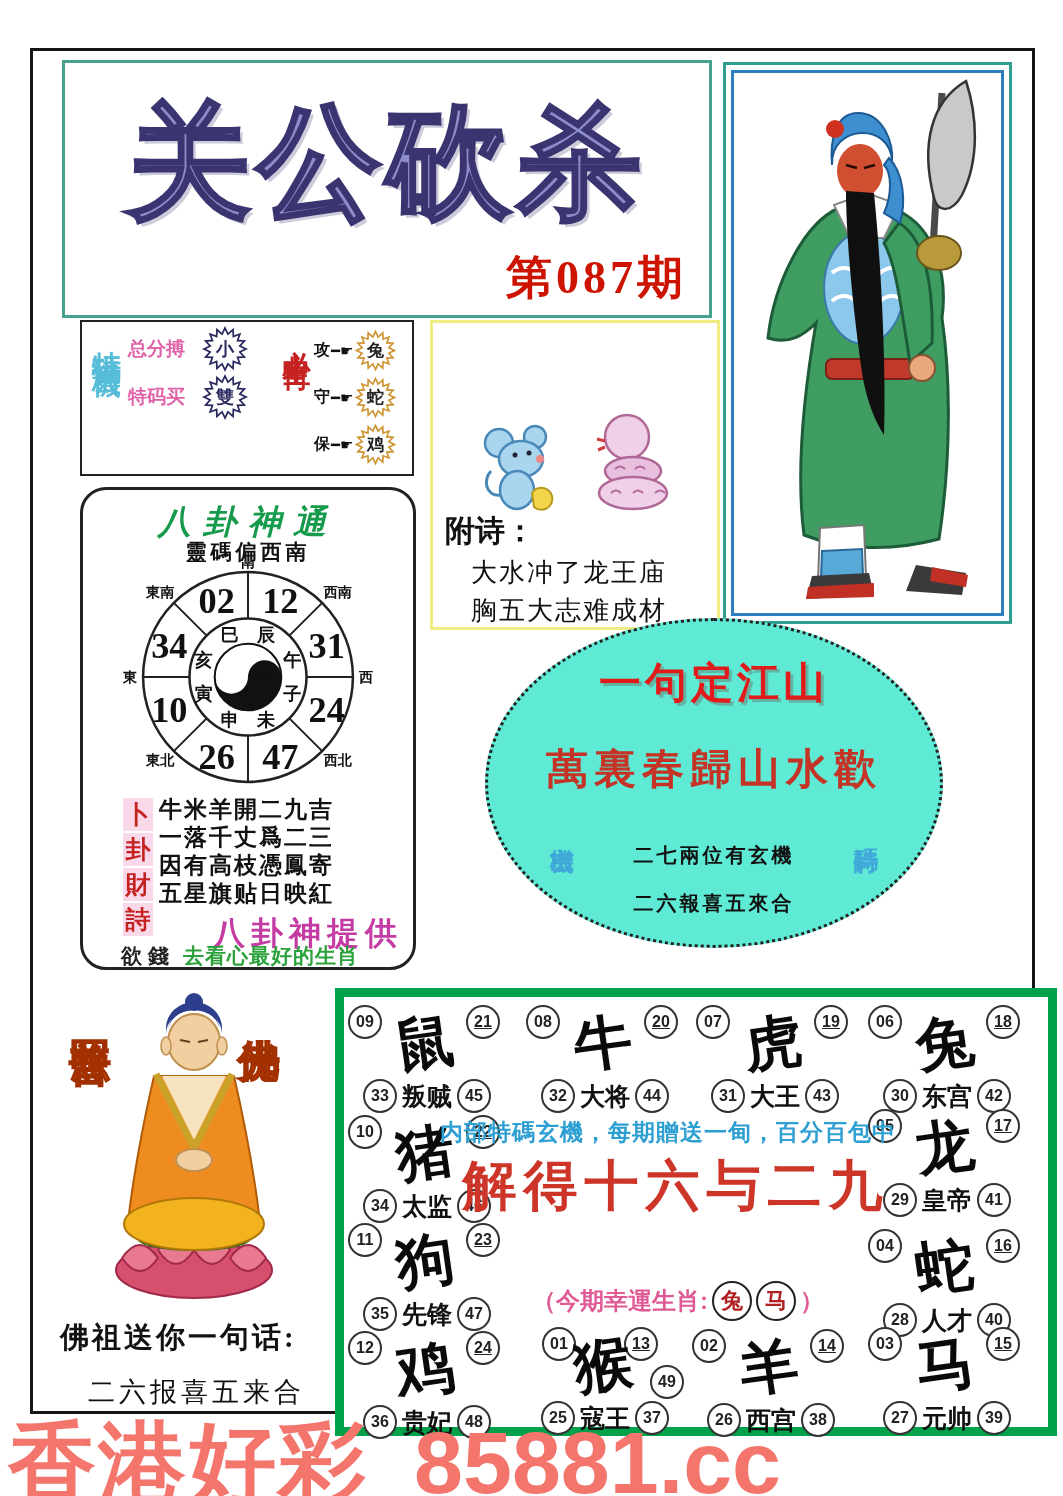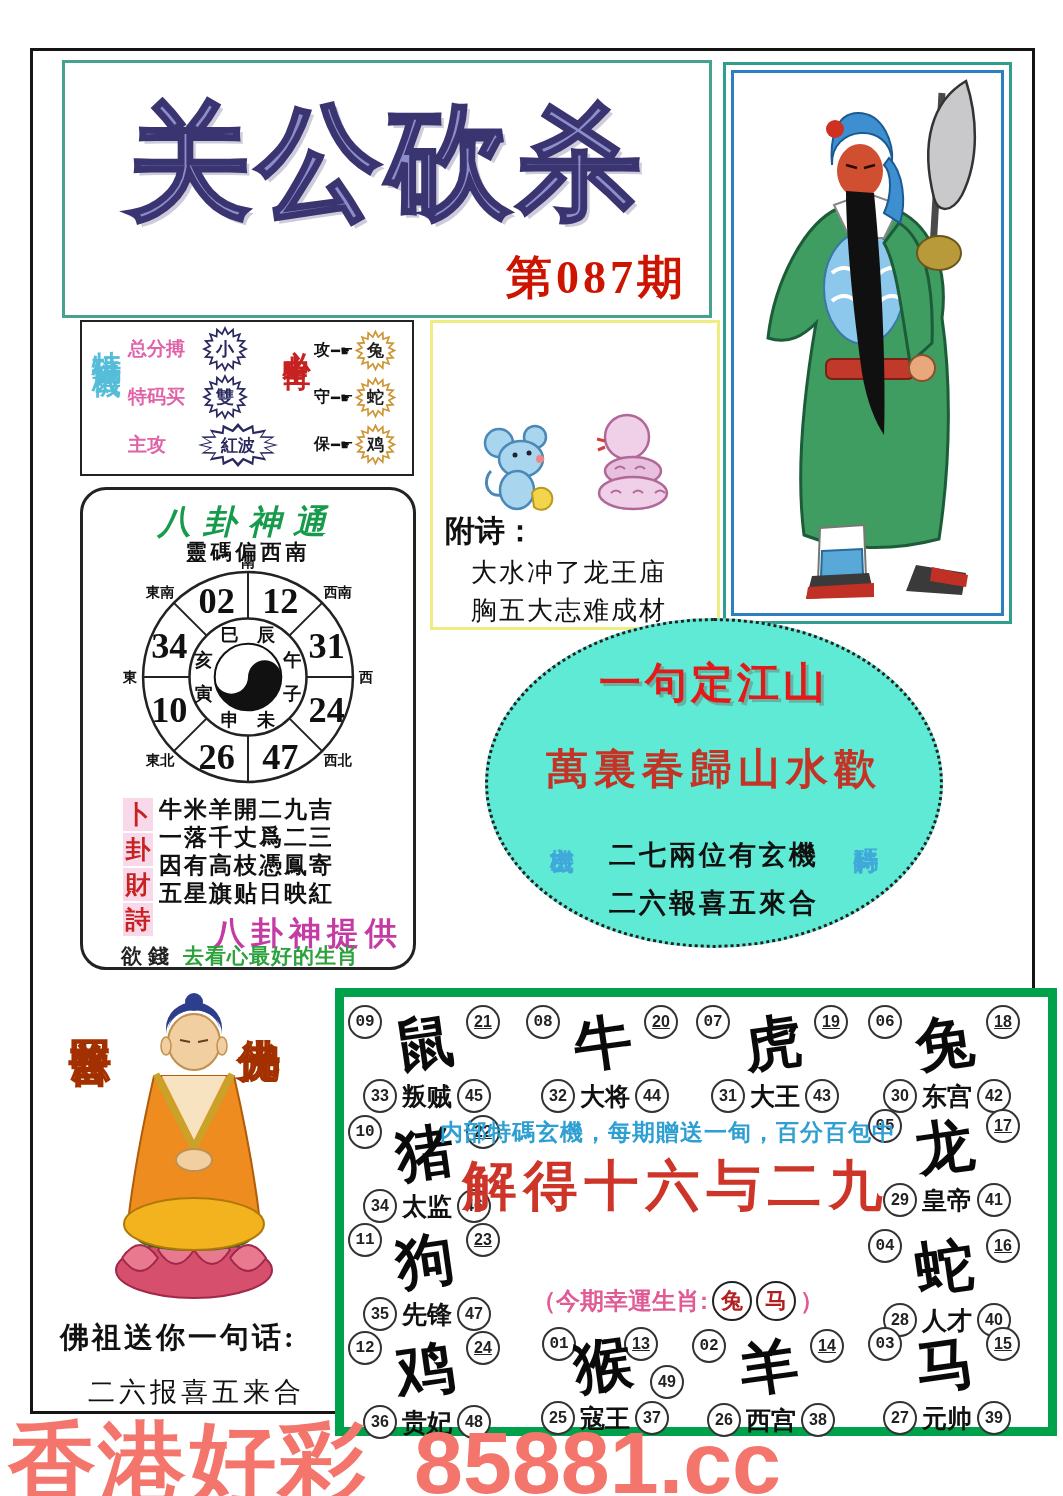--- a/index.html
+++ b/index.html
@@ -70,36 +70,36 @@
   .gp-tail .t2{color:#2ca23c;letter-spacing:1px;}
 
   
   .oval{left:485px;top:618px;width:452px;height:324px;border:3px dotted #222;border-radius:50%;background:#5eead4;}
   .oval-title{left:0;top:34px;width:100%;text-align:center;font-size:42px;font-weight:900;color:#e21a1a;
     letter-spacing:4px;text-shadow:3px 3px 0 rgba(120,20,20,.25);}
   .oval-sentence{left:0;top:120px;width:100%;text-align:center;font-size:42px;font-weight:bold;color:#c43326;
     font-family:"Liberation Serif",serif;letter-spacing:6px;}
   .oval-side{top:208px;height:110px;font-size:24px;font-weight:900;color:#41a9d9;line-height:36px;}
   .oval-lines{left:96px;top:210px;width:260px;text-align:center;}
-  .oval-lines div{font-size:27px;font-weight:bold;font-family:"Liberation Serif",serif;
+  .oval-lines div{font-size:20px;font-weight:bold;font-family:"Liberation Serif",serif;
     letter-spacing:3px;line-height:48px;white-space:nowrap;}
 
   
   .buddha-zone{left:48px;top:988px;width:287px;height:420px;background:#fff;}
   .bud-word{top:18px;width:46px;font-size:42px;font-weight:900;color:#e8821e;
     -webkit-text-stroke:1.5px #a33000;line-height:96px;}
   .bud-line1{left:12px;top:330px;font-size:29px;font-family:"Liberation Serif",serif;font-weight:bold;letter-spacing:3px;}
   .bud-line2{left:40px;top:386px;font-size:27px;font-family:"Liberation Serif",serif;letter-spacing:4px;}
 
   
   .green-panel{left:335px;top:988px;width:704px;height:430px;border:9px solid #00a14b;background:#fff;}
   .cell{position:absolute;width:158px;height:108px;}
   .circ{display:inline-flex;align-items:center;justify-content:center;width:30px;height:30px;
     border:2px solid #333;border-radius:50%;font-size:16px;font-weight:bold;color:#222;background:#fff;flex:none;}
-  .cell .tl{position:absolute;left:0;top:0;font-family:Liberation Mono, monospace;}
+  .cell .tl{position:absolute;left:0;top:0;}
   .cell .tr{position:absolute;right:6px;top:0;text-decoration:underline;}
   .cell .ex{position:absolute;right:0px;top:38px;}
   .animal-glyph{position:absolute;left:34px;top:4px;width:86px;height:70px;display:flex;align-items:center;
     justify-content:center;font-size:58px;font-weight:900;color:#0a0a0a;
     font-family:"Liberation Serif",serif;transform:rotate(-8deg);}
   .cell-bottom{position:absolute;left:0;bottom:0;width:100%;display:flex;align-items:center;
     justify-content:center;gap:5px;}
   .role{font-size:25px;font-weight:bold;font-family:"Liberation Serif",serif;color:#111;white-space:nowrap;}
   .notice-blue{left:96px;top:120px;width:470px;font-size:23px;font-weight:bold;color:#2e9fd2;
     letter-spacing:1px;white-space:nowrap;}
@@ -178,28 +178,20 @@
           <i class="sc"></i>
           <span style="font-size:18px;">小</span>
       </div>
     </div>
     <div class="tm-row">
       <span class="tm-label">特码买</span>
       <div class="star navy" style="width:46px;height:46px;">
         <i class="sb"></i>
           <i class="sc"></i>
           <span style="font-size:18px;">雙</span>
-      </div>
-    </div>
-    <div class="tm-row">
-      <span class="tm-label">主攻</span>
-      <div class="star navy" style="width:80px;height:44px;">
-        <i class="sb"></i>
-          <i class="sc"></i>
-          <span style="font-size:17px;">紅波</span>
       </div>
     </div>
   </div>
   <div class="abs vt mh-title">必中生肖</div>
   <div class="abs mh-rows">
     <div class="mh-row">
       <span class="mh-label">攻</span>
       <span class="pointer">━☛</span>
       <div class="star orange" style="width:42px;height:42px;">
         <i class="sb"></i>

